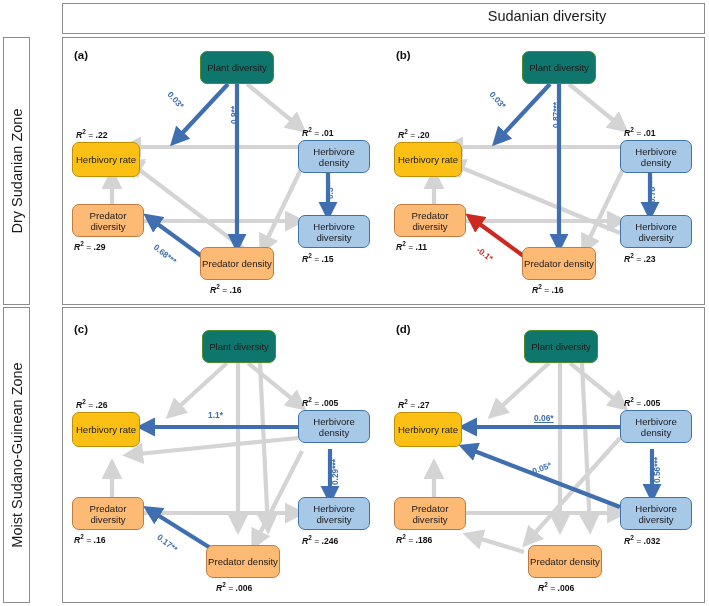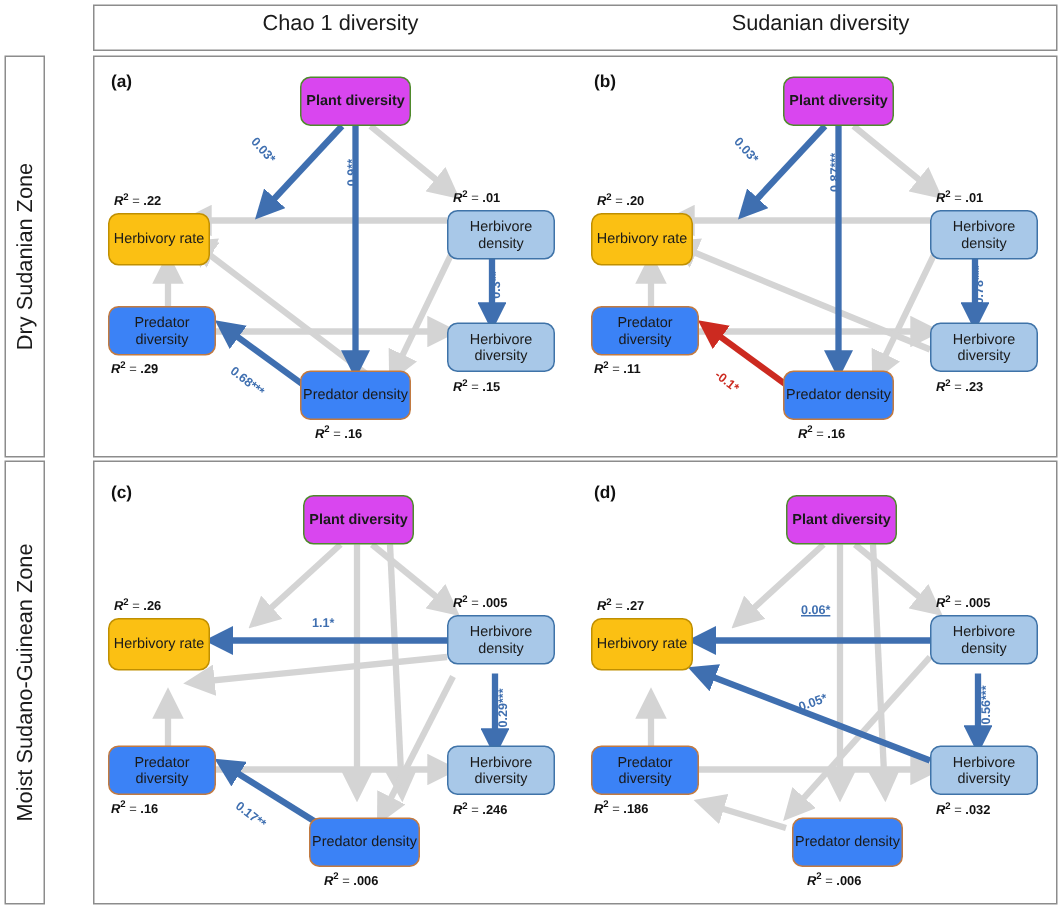--- a/index.html
+++ b/index.html
@@ -23,42 +23,41 @@
 
   
   .panel{position:absolute;overflow:hidden;}
   .panel-tag{position:absolute;font-size:11.5px;font-weight:bold;color:#111;}
 
   
   .node{position:absolute;box-sizing:border-box;border-radius:7px;border:1.3px solid;
         display:flex;align-items:center;justify-content:center;text-align:center;
         font-size:9.6px;line-height:11px;color:#1a1a1a;z-index:5;}
   .node span{pointer-events:none;}
-  .n-plant{background:#d946ef;border-color:#4f8a2c;font-weight:bold;}
+  .n-plant{background:#0f766e;border-color:#4f8a2c;}
   .n-herbrate{background:#fbc013;border-color:#c08f00;}
   .n-blue{background:#a8c8e8;border-color:#3f73a8;}
-  .n-orange{background:#3b82f6;border-color:#c27a41;}
+  .n-orange{background:#fdba74;border-color:#c27a41;}
 
   .r2lab{position:absolute;font-size:8.6px;color:#111;white-space:nowrap;z-index:6;}
   .r2lab i{font-style:italic;font-weight:bold;}
   .r2lab sup{font-size:6.4px;font-weight:bold;}
   .r2lab b{font-weight:bold;}
 
   svg.paths{position:absolute;left:0;top:0;overflow:visible;}
   .coef{position:absolute;font-size:8.4px;font-weight:bold;white-space:nowrap;z-index:7;}
   .coef.blue{color:#3f6fb0;}
   .coef.red{color:#cc2a20;}
 </style>
 </head>
 <body>
 
 <div id="figure">
 
   <div class="hdr-box"></div>
-  <div class="hdr-title left">Chao 1 diversity</div>
   <div class="hdr-title right">Sudanian diversity</div>
 
   <div class="rowlab-box r1">
     <div class="rowlab-txt">Dry Sudanian Zone</div>
   </div>
   <div class="rowlab-box r2">
     <div class="rowlab-txt">Moist Sudano-Guinean Zone</div>
   </div>
 
   <div class="panel-frame r1"></div>
@@ -277,18 +276,18 @@
     <div class="node n-orange" style="left:144px;top:238px;width:74px;height:33px;">
         <span>Predator density</span>
       </div>
 
     <div class="r2lab" style="left:14px;top:91px;"><i>R</i><sup>2</sup> = <b>.27</b></div>
     <div class="r2lab" style="left:12px;top:226px;"><i>R</i><sup>2</sup> = <b>.186</b></div>
     <div class="r2lab" style="left:240px;top:89px;"><i>R</i><sup>2</sup> = <b>.005</b></div>
     <div class="r2lab" style="left:240px;top:227px;"><i>R</i><sup>2</sup> = <b>.032</b></div>
     <div class="r2lab" style="left:154px;top:274px;"><i>R</i><sup>2</sup> = <b>.006</b></div>
 
-    <div class="coef blue" style="left:150px;top:94px;text-decoration:underline;">0.06*</div>
+    <div class="coef blue" style="left:150px;top:106px;text-decoration:underline;">0.06*</div>
     <div class="coef blue" style="left:148px;top:156px;transform:rotate(-20deg);">0.05*</div>
     <div class="coef blue" style="left:260px;top:158px;transform:rotate(-90deg);">0.56***</div>
   </div>
 
 </div>
 
 </body></html>

